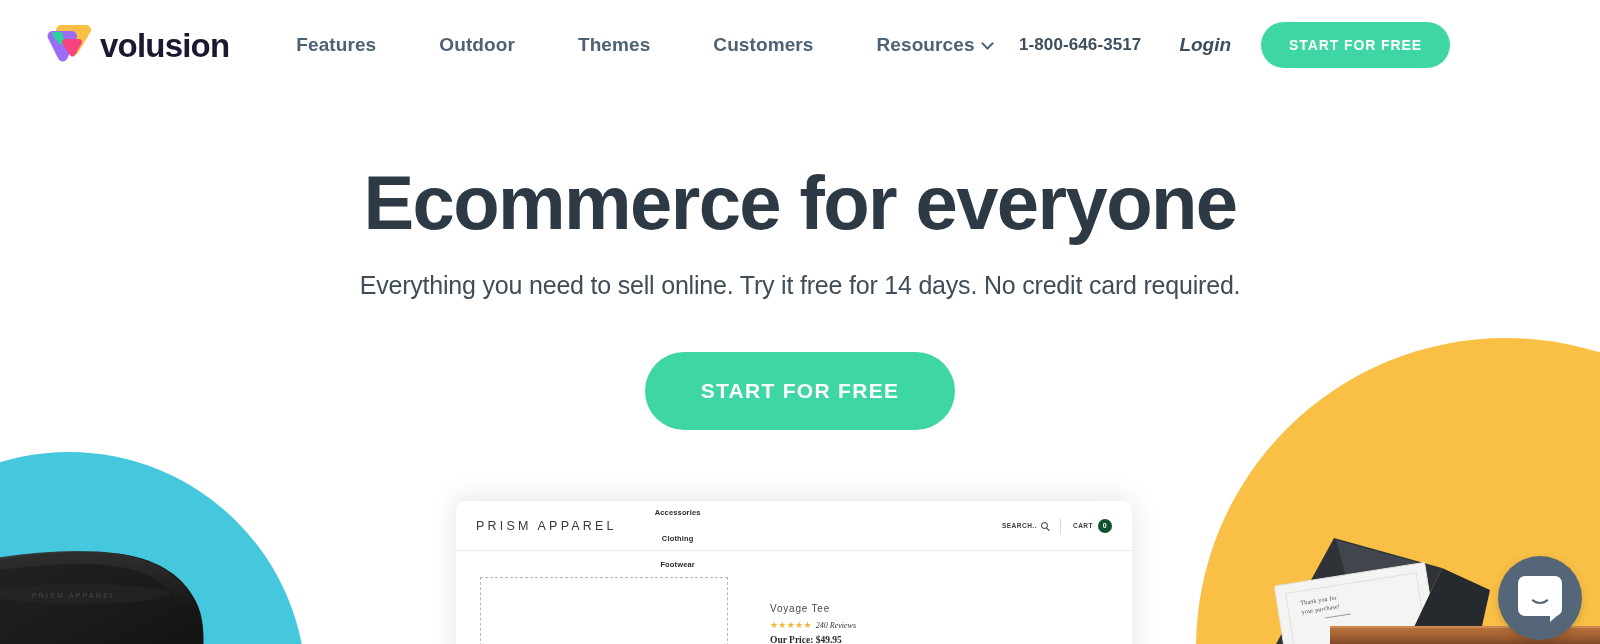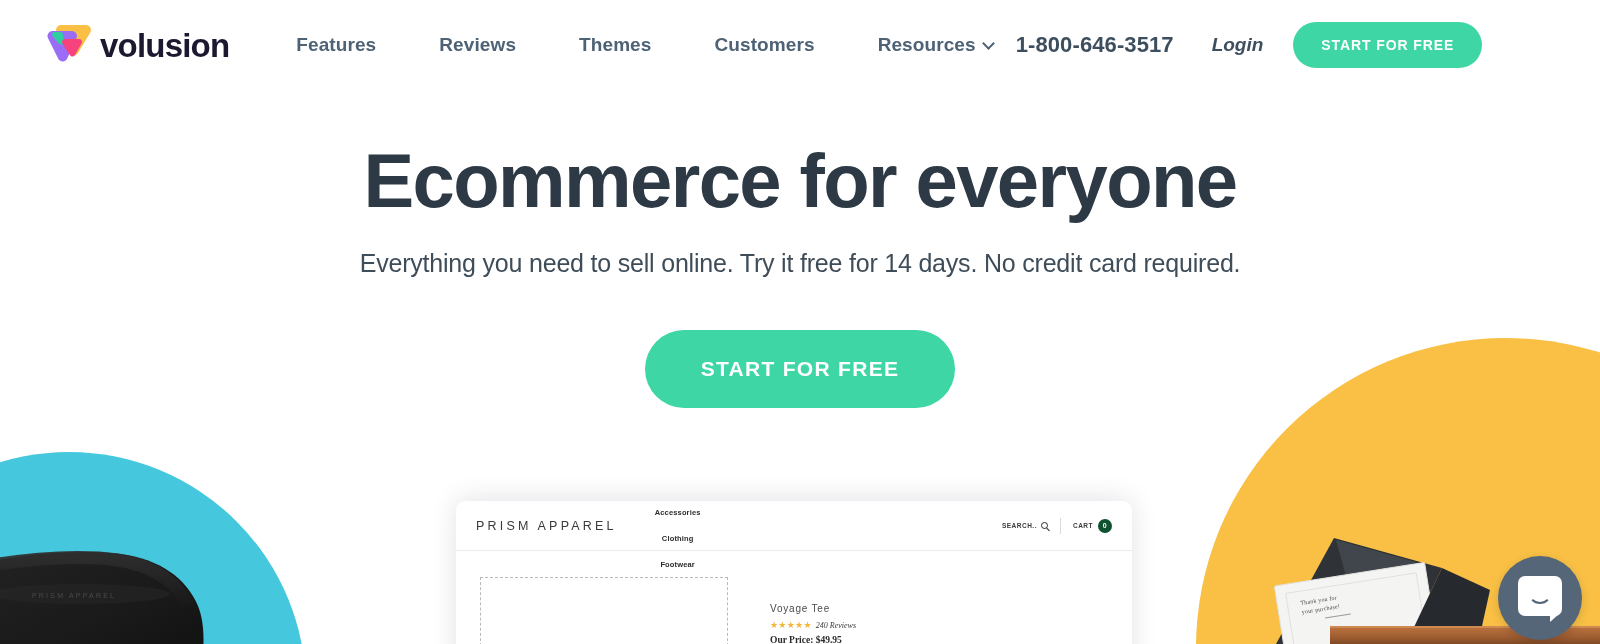--- a/index.html
+++ b/index.html
@@ -75,21 +75,21 @@
     transform: rotate(45deg);
     margin-left: 8px;
     margin-top: -4px;
   }
   .header-right {
     margin-left: auto;
     display: flex; align-items: center;
     margin-right: 92px;
   }
   .phone {
-    font-size: 22px; font-weight: 600;
+    font-size: 17px; font-weight: 600;
     color: #3d4f5e;
     letter-spacing: 0.1px;
     cursor: pointer;
     white-space: nowrap;
   }
   .login {
     font-size: 19px; font-weight: 600;
     color: #3d4f5e;
     margin-left: 38px;
     cursor: pointer;
@@ -107,21 +107,21 @@
     border-radius: 30px;
     height: 46px;
     padding: 0 28px;
     cursor: pointer;
     white-space: nowrap;
     font-family: "Liberation Sans", sans-serif;
   }
 
   
   .hero {
-    position: absolute; left: 0; top: 76px;
+    position: absolute; left: 0; top: 98px;
     width: 1600px;
     z-index: 30;
     text-align: center;
   }
   .hero-title {
     margin-top: 62px;
     font-size: 76px;
     font-weight: 700;
     color: #2d3a45;
     letter-spacing: -1.6px;
@@ -459,21 +459,21 @@
         <path d="M18 17 h14 a3 3 0 0 1 2.6 4.5 L28 33 a3 3 0 0 1 -5.2 0 L15.4 21.5 A3 3 0 0 1 18 17 Z" fill="#f6437e"></path>
       </svg>
       <span class="logo-word">volusion</span>
     </div>
 
     <nav class="nav">
       <span class="nav-item">
         <span>Features</span>
       </span>
       <span class="nav-item">
-        <span>Reviews</span>
+        <span>Outdoor</span>
       </span>
       <span class="nav-item">
         <span>Themes</span>
       </span>
       <span class="nav-item">
         <span>Customers</span>
       </span>
       <span class="nav-item">
         <span>Resources</span>
         <i class="chev"></i>

